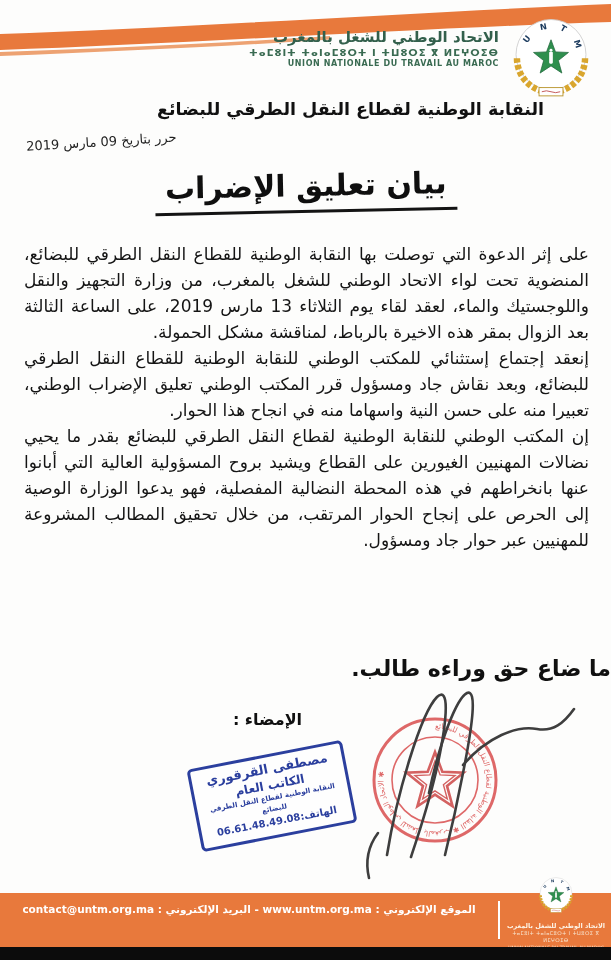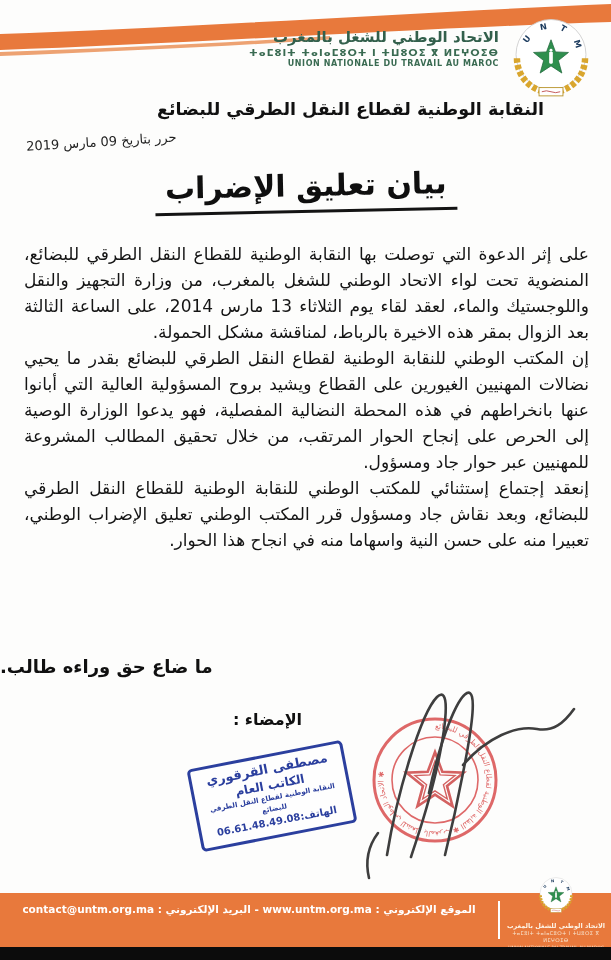--- a/index.html
+++ b/index.html
@@ -39,22 +39,22 @@
   }
   
   .body-text{
     position:absolute;top:241px;left:24px;right:22px;
     direction:rtl;text-align:justify;
     font-size:17px;line-height:26px;color:#141414;
   }
   .body-text p{margin:0;}
   
   .slogan{
-    position:absolute;top:656px;left:0;right:0;text-align:left;
-    font-size:18px;font-weight:bold;direction:rtl;color:#101010;
+    position:absolute;top:656px;left:0;right:0;text-align:right;
+    font-size:22px;font-weight:bold;direction:rtl;color:#101010;
   }
   .sign-label{
     position:absolute;top:710px;left:0;right:0;text-align:center;
     font-size:16px;font-weight:bold;direction:rtl;color:#101010;
     transform:translateX(-38px);
   }
   .red-stamp{position:absolute;left:352px;top:700px;}
   .signature{position:absolute;left:345px;top:665px;}
   .blue-stamp{
     position:absolute;left:193px;top:754px;width:158px;height:84px;
@@ -126,23 +126,23 @@
 
   <div class="branch-title">النقابة الوطنية لقطاع النقل الطرقي للبضائع</div>
 
   <div class="date-line">حرر بتاريخ 09 مارس 2019</div>
 
   <div class="doc-title-wrap">
     <span class="doc-title">بيان تعليق الإضراب</span>
   </div>
 
   <div class="body-text">
-    <p>على إثر الدعوة التي توصلت بها النقابة الوطنية للقطاع النقل الطرقي للبضائع، المنضوية تحت لواء الاتحاد الوطني للشغل بالمغرب، من وزارة التجهيز والنقل واللوجستيك والماء، لعقد لقاء يوم الثلاثاء 13 مارس 2014، على الساعة الثالثة بعد الزوال بمقر هذه الاخيرة بالرباط، لمناقشة مشكل الحمولة.</p>
+    <p>على إثر الدعوة التي توصلت بها النقابة الوطنية للقطاع النقل الطرقي للبضائع، المنضوية تحت لواء الاتحاد الوطني للشغل بالمغرب، من وزارة التجهيز والنقل واللوجستيك والماء، لعقد لقاء يوم الثلاثاء 13 مارس 2019، على الساعة الثالثة بعد الزوال بمقر هذه الاخيرة بالرباط، لمناقشة مشكل الحمولة.</p>
+    <p>إنعقد إجتماع إستثنائي للمكتب الوطني للنقابة الوطنية للقطاع النقل الطرقي للبضائع، وبعد نقاش جاد ومسؤول قرر المكتب الوطني تعليق الإضراب الوطني، تعبيرا منه على حسن النية واسهاما منه في انجاح هذا الحوار.</p>
     <p>إن المكتب الوطني للنقابة الوطنية لقطاع النقل الطرقي للبضائع بقدر ما يحيي نضالات المهنيين الغيورين على القطاع ويشيد بروح المسؤولية العالية التي أبانوا عنها بانخراطهم في هذه المحطة النضالية المفصلية، فهو يدعوا الوزارة الوصية إلى الحرص على إنجاح الحوار المرتقب، من خلال تحقيق المطالب المشروعة للمهنيين عبر حوار جاد ومسؤول.</p>
-    <p>إنعقد إجتماع إستثنائي للمكتب الوطني للنقابة الوطنية للقطاع النقل الطرقي للبضائع، وبعد نقاش جاد ومسؤول قرر المكتب الوطني تعليق الإضراب الوطني، تعبيرا منه على حسن النية واسهاما منه في انجاح هذا الحوار.</p>
   </div>
 
   <div class="slogan">ما ضاع حق وراءه طالب.</div>
 
   <div class="sign-label">الإمضاء :</div>
 
   <svg class="red-stamp" width="170" height="170">
     <g opacity="0.85">
       <circle cx="83" cy="80" r="61" fill="none" stroke="#D94F4F" stroke-width="3"></circle>
       <circle cx="83" cy="80" r="43" fill="none" stroke="#D94F4F" stroke-width="1.6"></circle>

